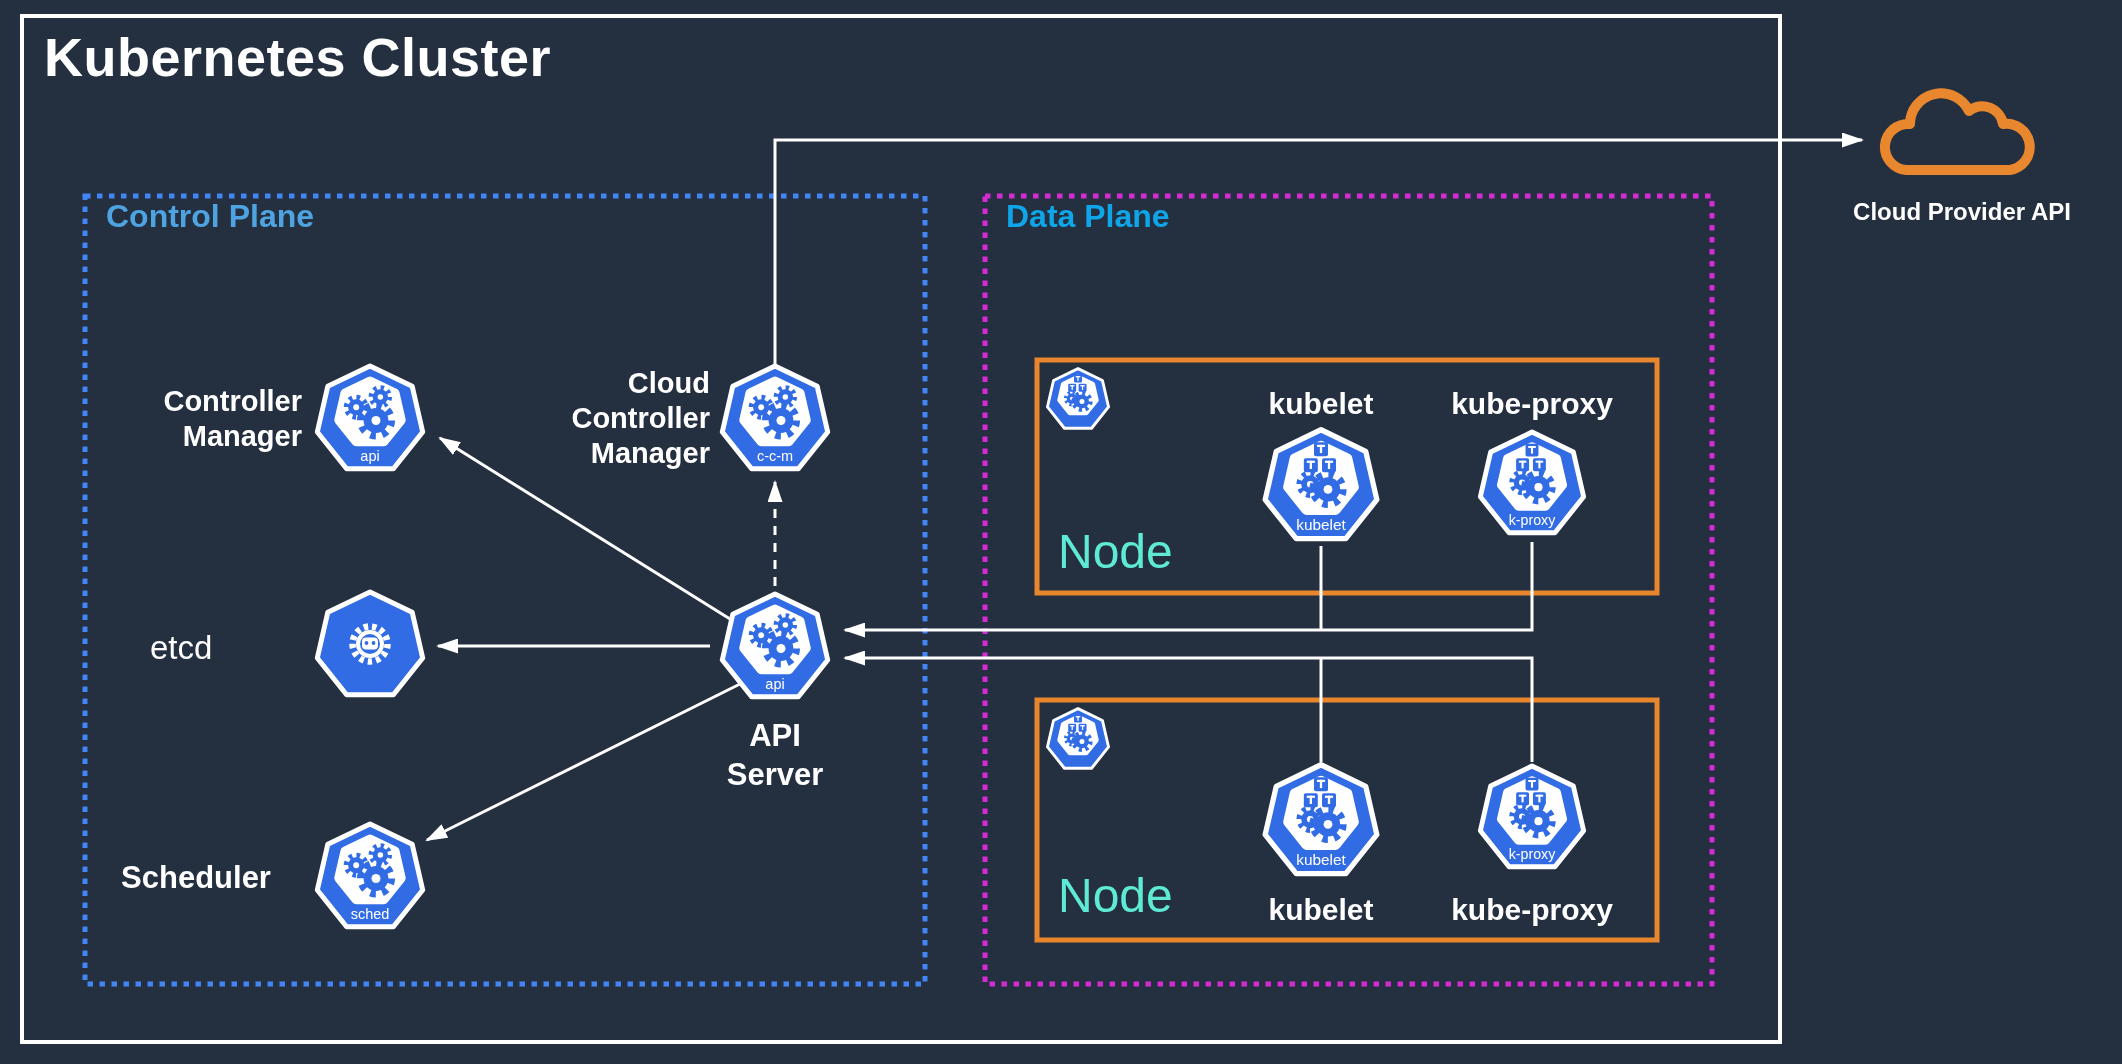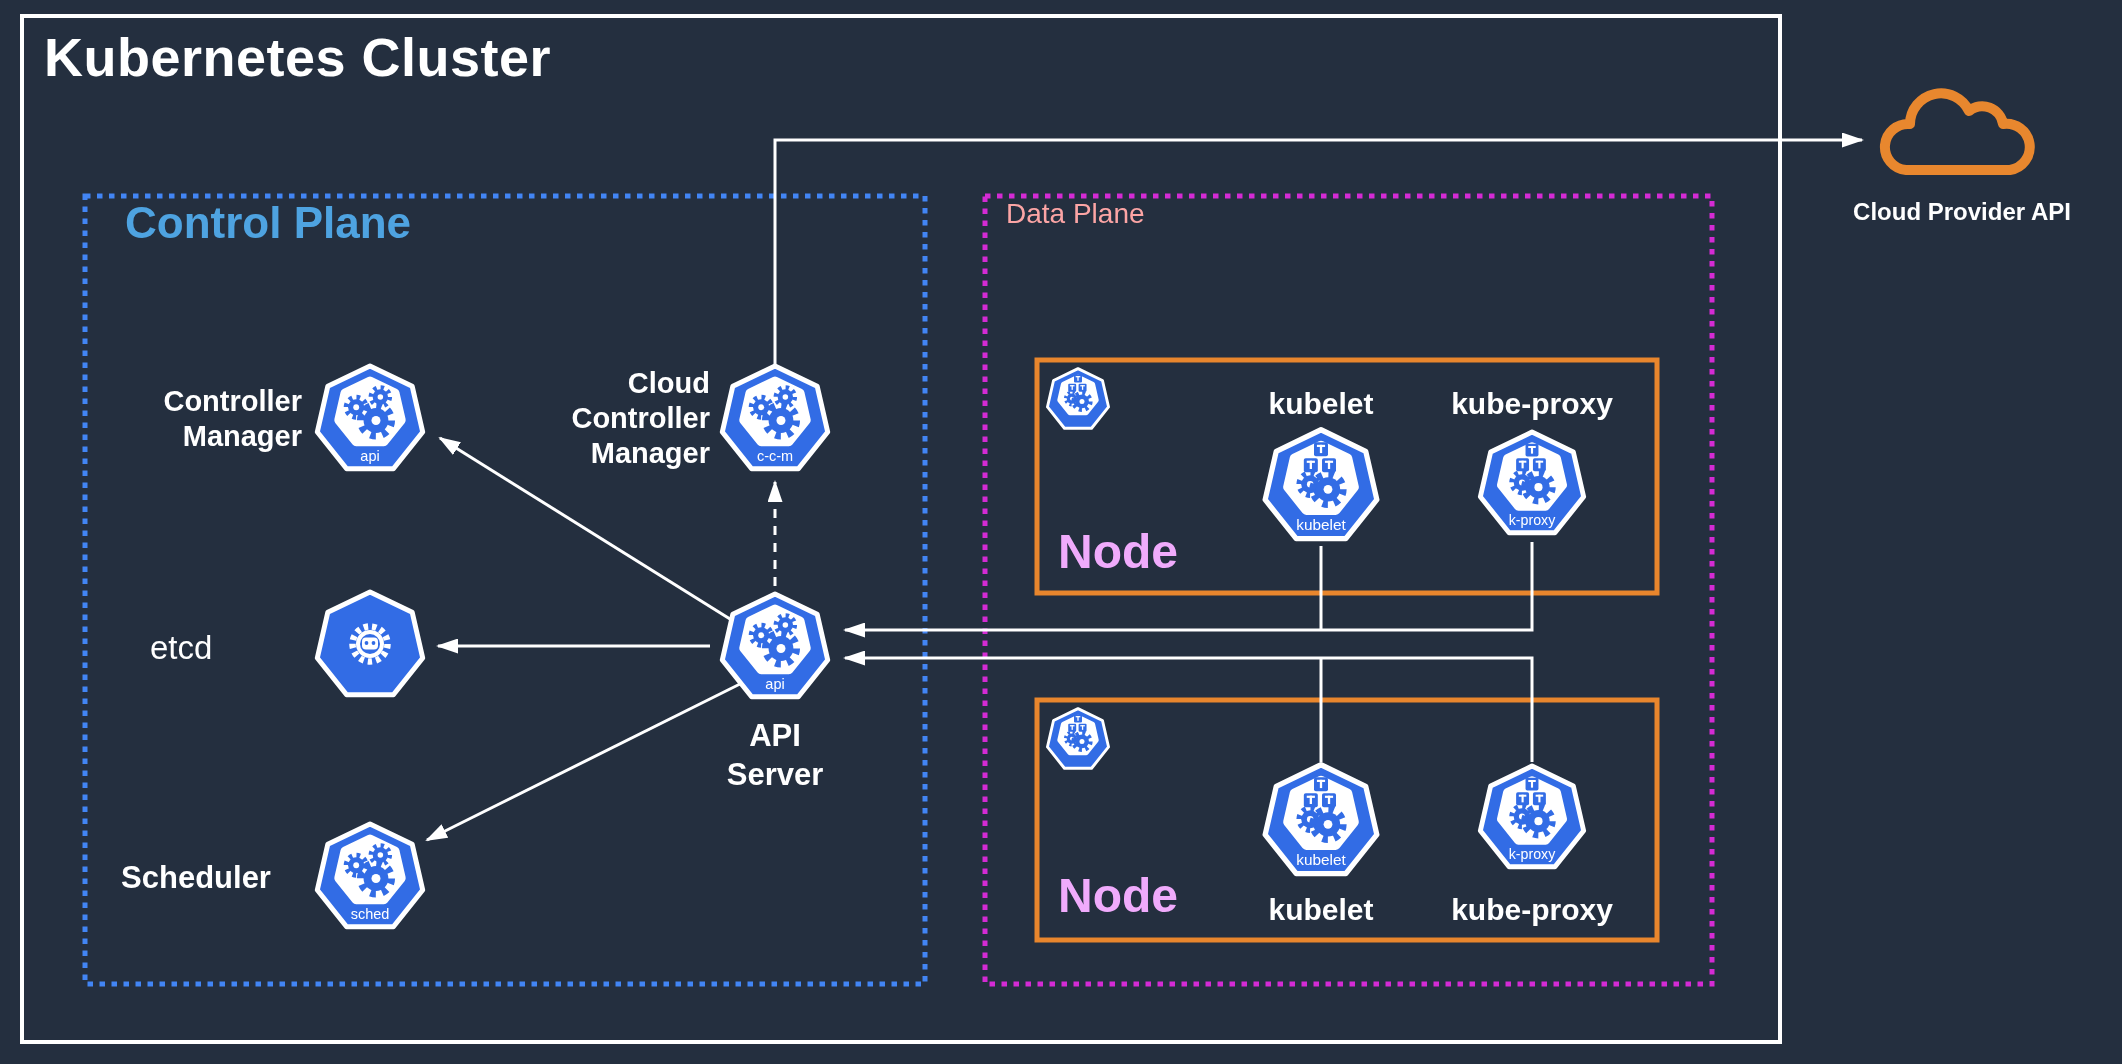--- a/index.html
+++ b/index.html
@@ -1,28 +1,28 @@
 <!DOCTYPE html>
 <html><head>
 <meta charset="utf-8">
 <style>
   html,body{margin:0;padding:0;background:#242F3F;}
   #stage{position:relative;width:2122px;height:1064px;background:#242F3F;overflow:hidden;
          font-family:"Liberation Sans",sans-serif;}
   #gfx{position:absolute;left:0;top:0;}
   .lbl{position:absolute;color:#fff;white-space:pre-line;}
   .title{left:44px;top:26px;font-size:54px;font-weight:bold;letter-spacing:.5px;}
-  .cp-label{left:106px;top:198px;font-size:44px;font-weight:bold;color:#4EA3E1;margin-left:19px;}
-  .dp-label{left:1006px;top:198px;font-size:28px;font-weight:normal;color:#fca5a5;}
+  .cp-label{left:106px;top:198px;font-size:32px;font-weight:bold;color:#4EA3E1;}
+  .dp-label{left:1006px;top:198px;font-size:32px;font-weight:bold;color:#0ea5e9;}
   .cm-label{left:90px;top:384px;width:212px;font-size:29px;line-height:35px;font-weight:bold;text-align:right;}
   .ccm-label{left:500px;top:366px;width:210px;font-size:29px;line-height:35px;font-weight:bold;text-align:right;}
   .etcd-label{left:150px;top:629px;width:152px;font-size:33px;text-align:left;}
   .api-label{left:685px;top:716px;width:180px;font-size:31px;line-height:39px;font-weight:bold;text-align:center;}
   .sched-label{left:90px;top:860px;width:212px;font-size:31px;font-weight:bold;text-align:center;}
-  .node-label{font-size:48px;font-weight:bold;color:#f0abfc;}
+  .node-label{font-size:48px;font-weight:normal;color:#5eead4;}
   .n1{left:1058px;top:524px;} .n2{left:1058px;top:868px;}
   .complbl{font-size:30px;font-weight:bold;text-align:center;}
   .k1a{left:1221px;top:387px;width:200px;} .p1a{left:1422px;top:387px;width:220px;}
   .k2b{left:1221px;top:893px;width:200px;} .p2b{left:1422px;top:893px;width:220px;}
   .cloud-label{left:1827px;top:198px;width:270px;font-size:24px;font-weight:bold;text-align:center;}
   .iclabel{fill:#fff;font-size:14.5px;font-family:"Liberation Sans",sans-serif;text-anchor:middle;}
 </style>
 </head>
 <body>
 

